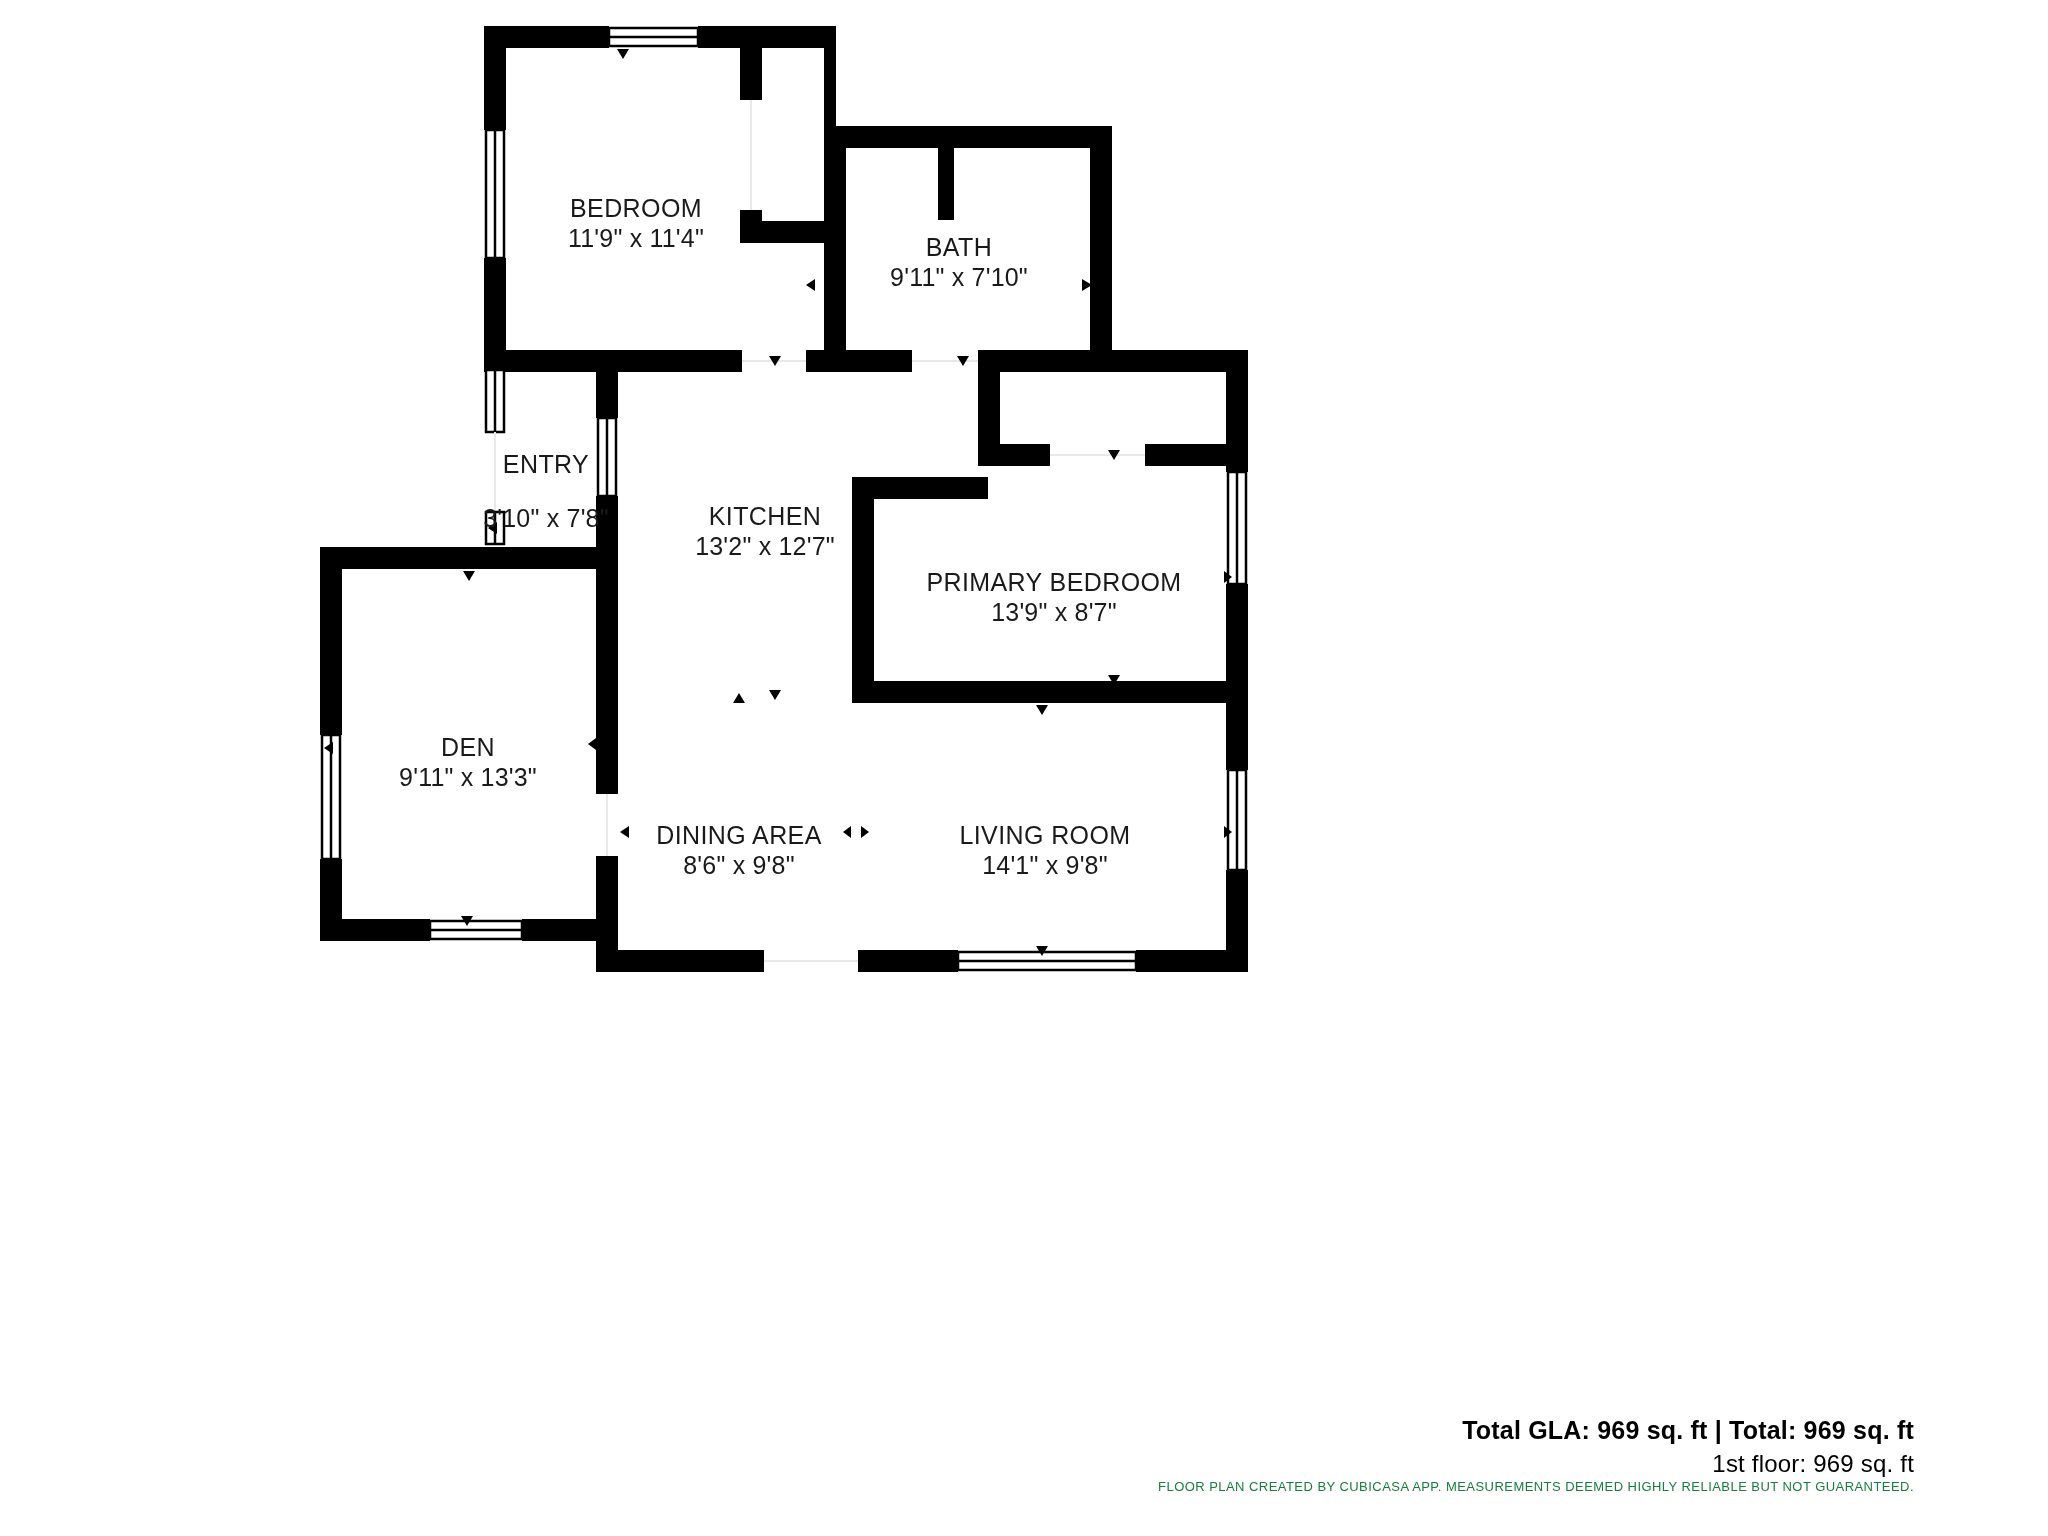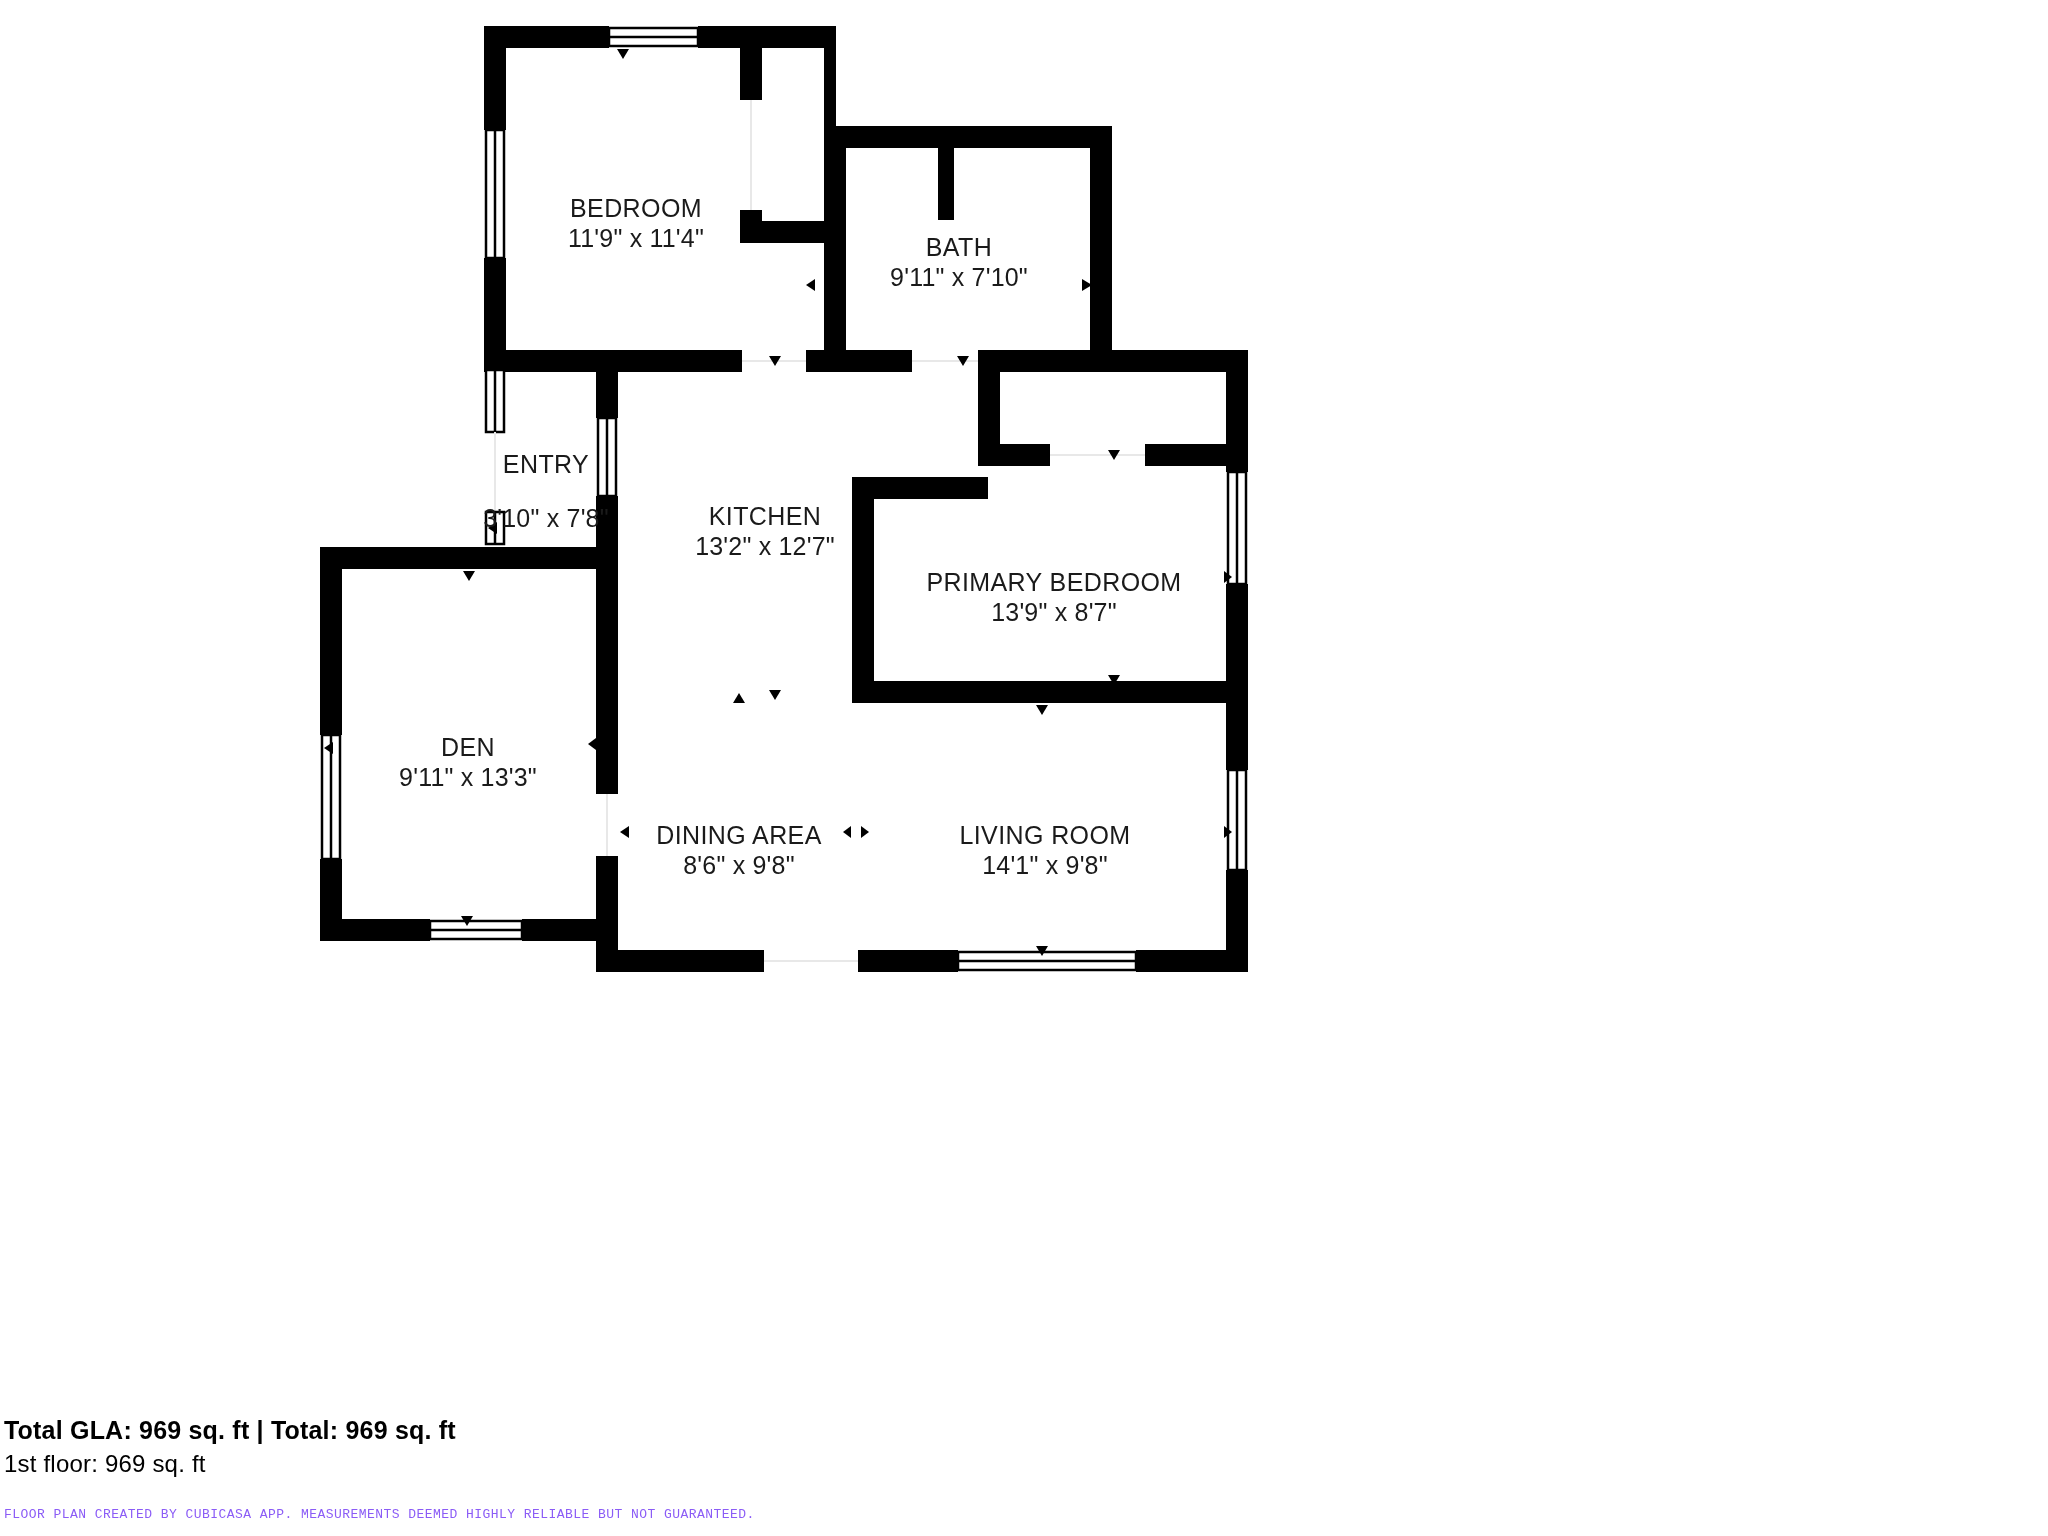--- a/index.html
+++ b/index.html
@@ -40,48 +40,47 @@
     letter-spacing: 0.2px;
   }
   .wall { fill: #000000; }
   .window-frame { fill: #ffffff; stroke: #000000; stroke-width: 2.5; }
   .window-mull { stroke: #000000; stroke-width: 2.5; fill: none; }
   .opening-line { stroke: #e8e8e8; stroke-width: 2; fill: none; }
   .arrow { fill: #000000; }
 
   #footer {
     position: absolute;
-    left: 4px;
+    left: 10px;
     top: 1415px;
     width: 1904px;
-    text-align: left;
+    text-align: right;
   }
   #footer .total-line {
     font-family: "Liberation Sans", sans-serif;
     font-size: 25px;
     font-weight: bold;
     color: #000000;
     letter-spacing: 0.2px;
     line-height: 1.25;
   }
   #footer .floor-line {
     font-family: "Liberation Sans", sans-serif;
     font-size: 24px;
     font-weight: normal;
     color: #000000;
     letter-spacing: 0.2px;
     line-height: 1.3;
     margin-top: 2px;
   }
   #footer .disclaimer {
-    font-family: Liberation Mono, monospace;
+    font-family: Liberation Sans, sans-serif;
     font-size: 13px;
-    color: #8b5cf6;
+    color: #15803d;
     letter-spacing: 0.45px;
-    margin-top: 28px;
   }
 </style>
 </head>
 <body>
 
 <div id="plan-wrap">
   <svg id="floorplan" viewBox="0 0 2048 1536">
 
     <g>
 

